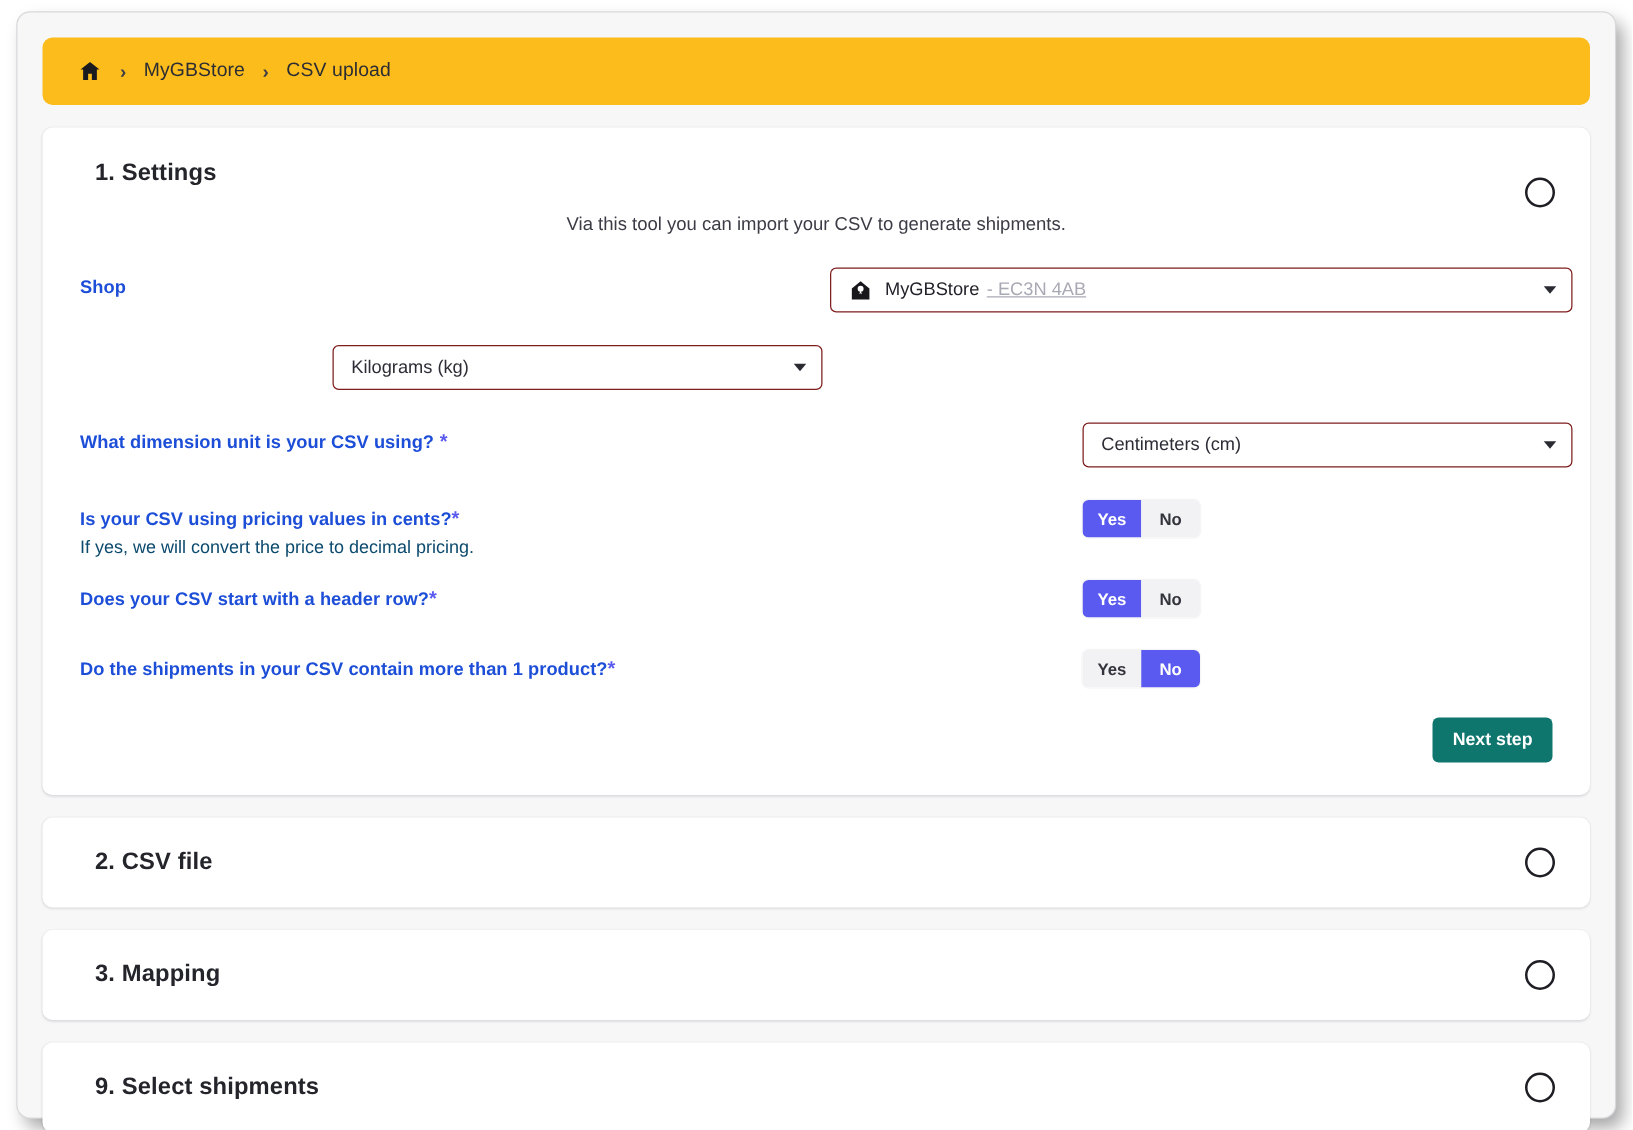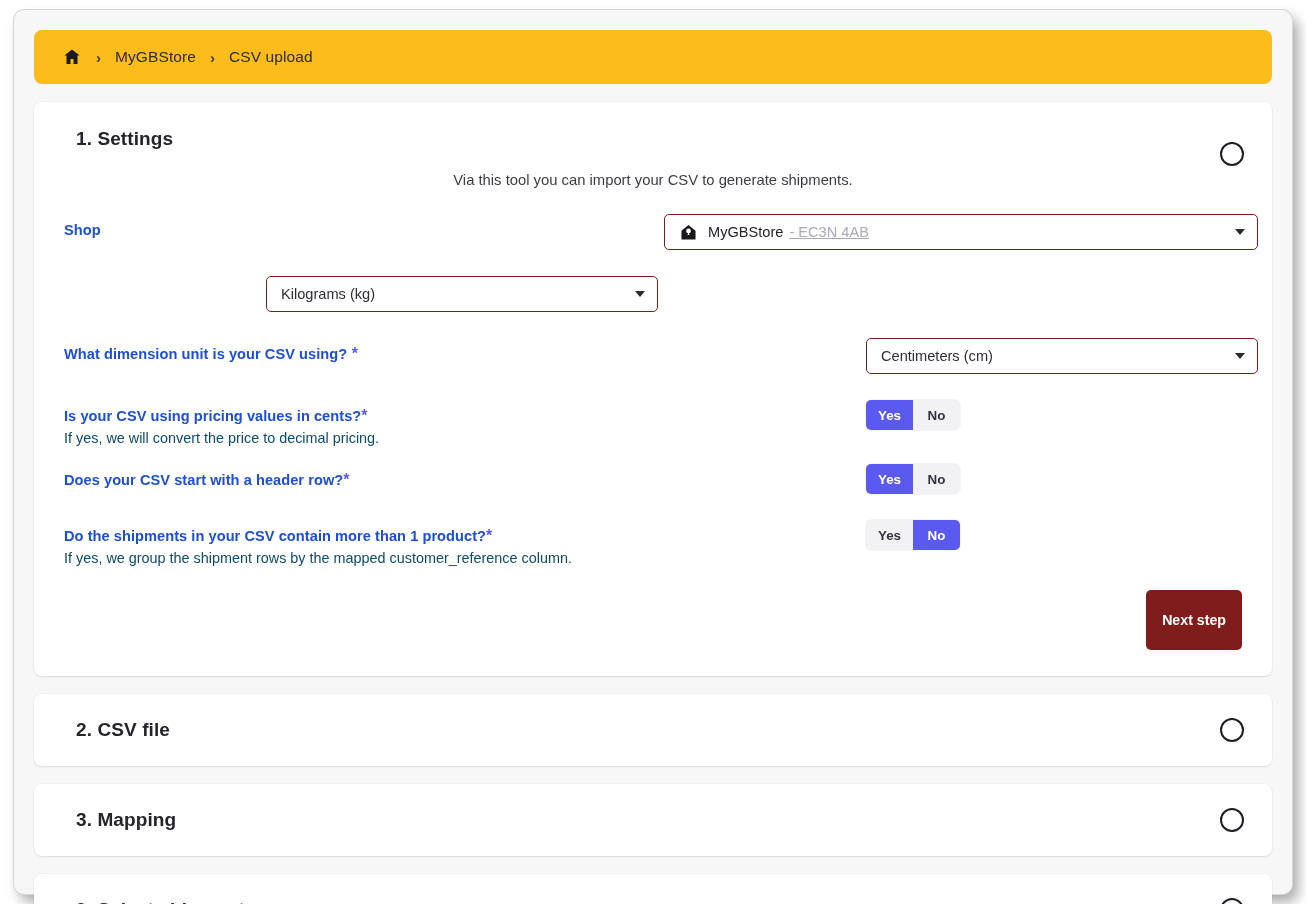--- a/index.html
+++ b/index.html
@@ -168,27 +168,27 @@
     color: #34343d;
     background: #f2f2f4;
     cursor: pointer;
     padding: 0 3px;
   }
   .toggle .opt.on { background: #5a5af0; color: #ffffff; }
 
   
   .actions { display: flex; justify-content: flex-end; margin-top: 24px; }
   .btn-primary {
-    background: #7f1d1d;
+    background: #0f766e;
     color: #ffffff;
     border: none;
     border-radius: 5px;
     font-size: 14.2px;
     font-weight: 700;
-    padding: 22px 16px;
+    padding: 10px 16px;
     cursor: pointer;
     font-family: "Liberation Sans", sans-serif;
   }
 </style>
 </head>
 <body>
 
 <div class="viewport">
   <div class="page-shell">
 
@@ -274,21 +274,20 @@
             <div class="toggle">
               <span class="opt on">Yes</span>
               <span class="opt">No</span>
             </div>
           </div>
         </div>
 
         <div class="form-row">
           <div class="row-label-col">
             <span class="row-label">Do the shipments in your CSV contain more than 1 product?</span><span class="req">*</span>
-            <span class="row-hint">If yes, we group the shipment rows by the mapped customer_reference column.</span>
           </div>
           <div class="row-control">
             <div class="toggle">
               <span class="opt">Yes</span>
               <span class="opt on">No</span>
             </div>
           </div>
         </div>
 
         <div class="actions">

